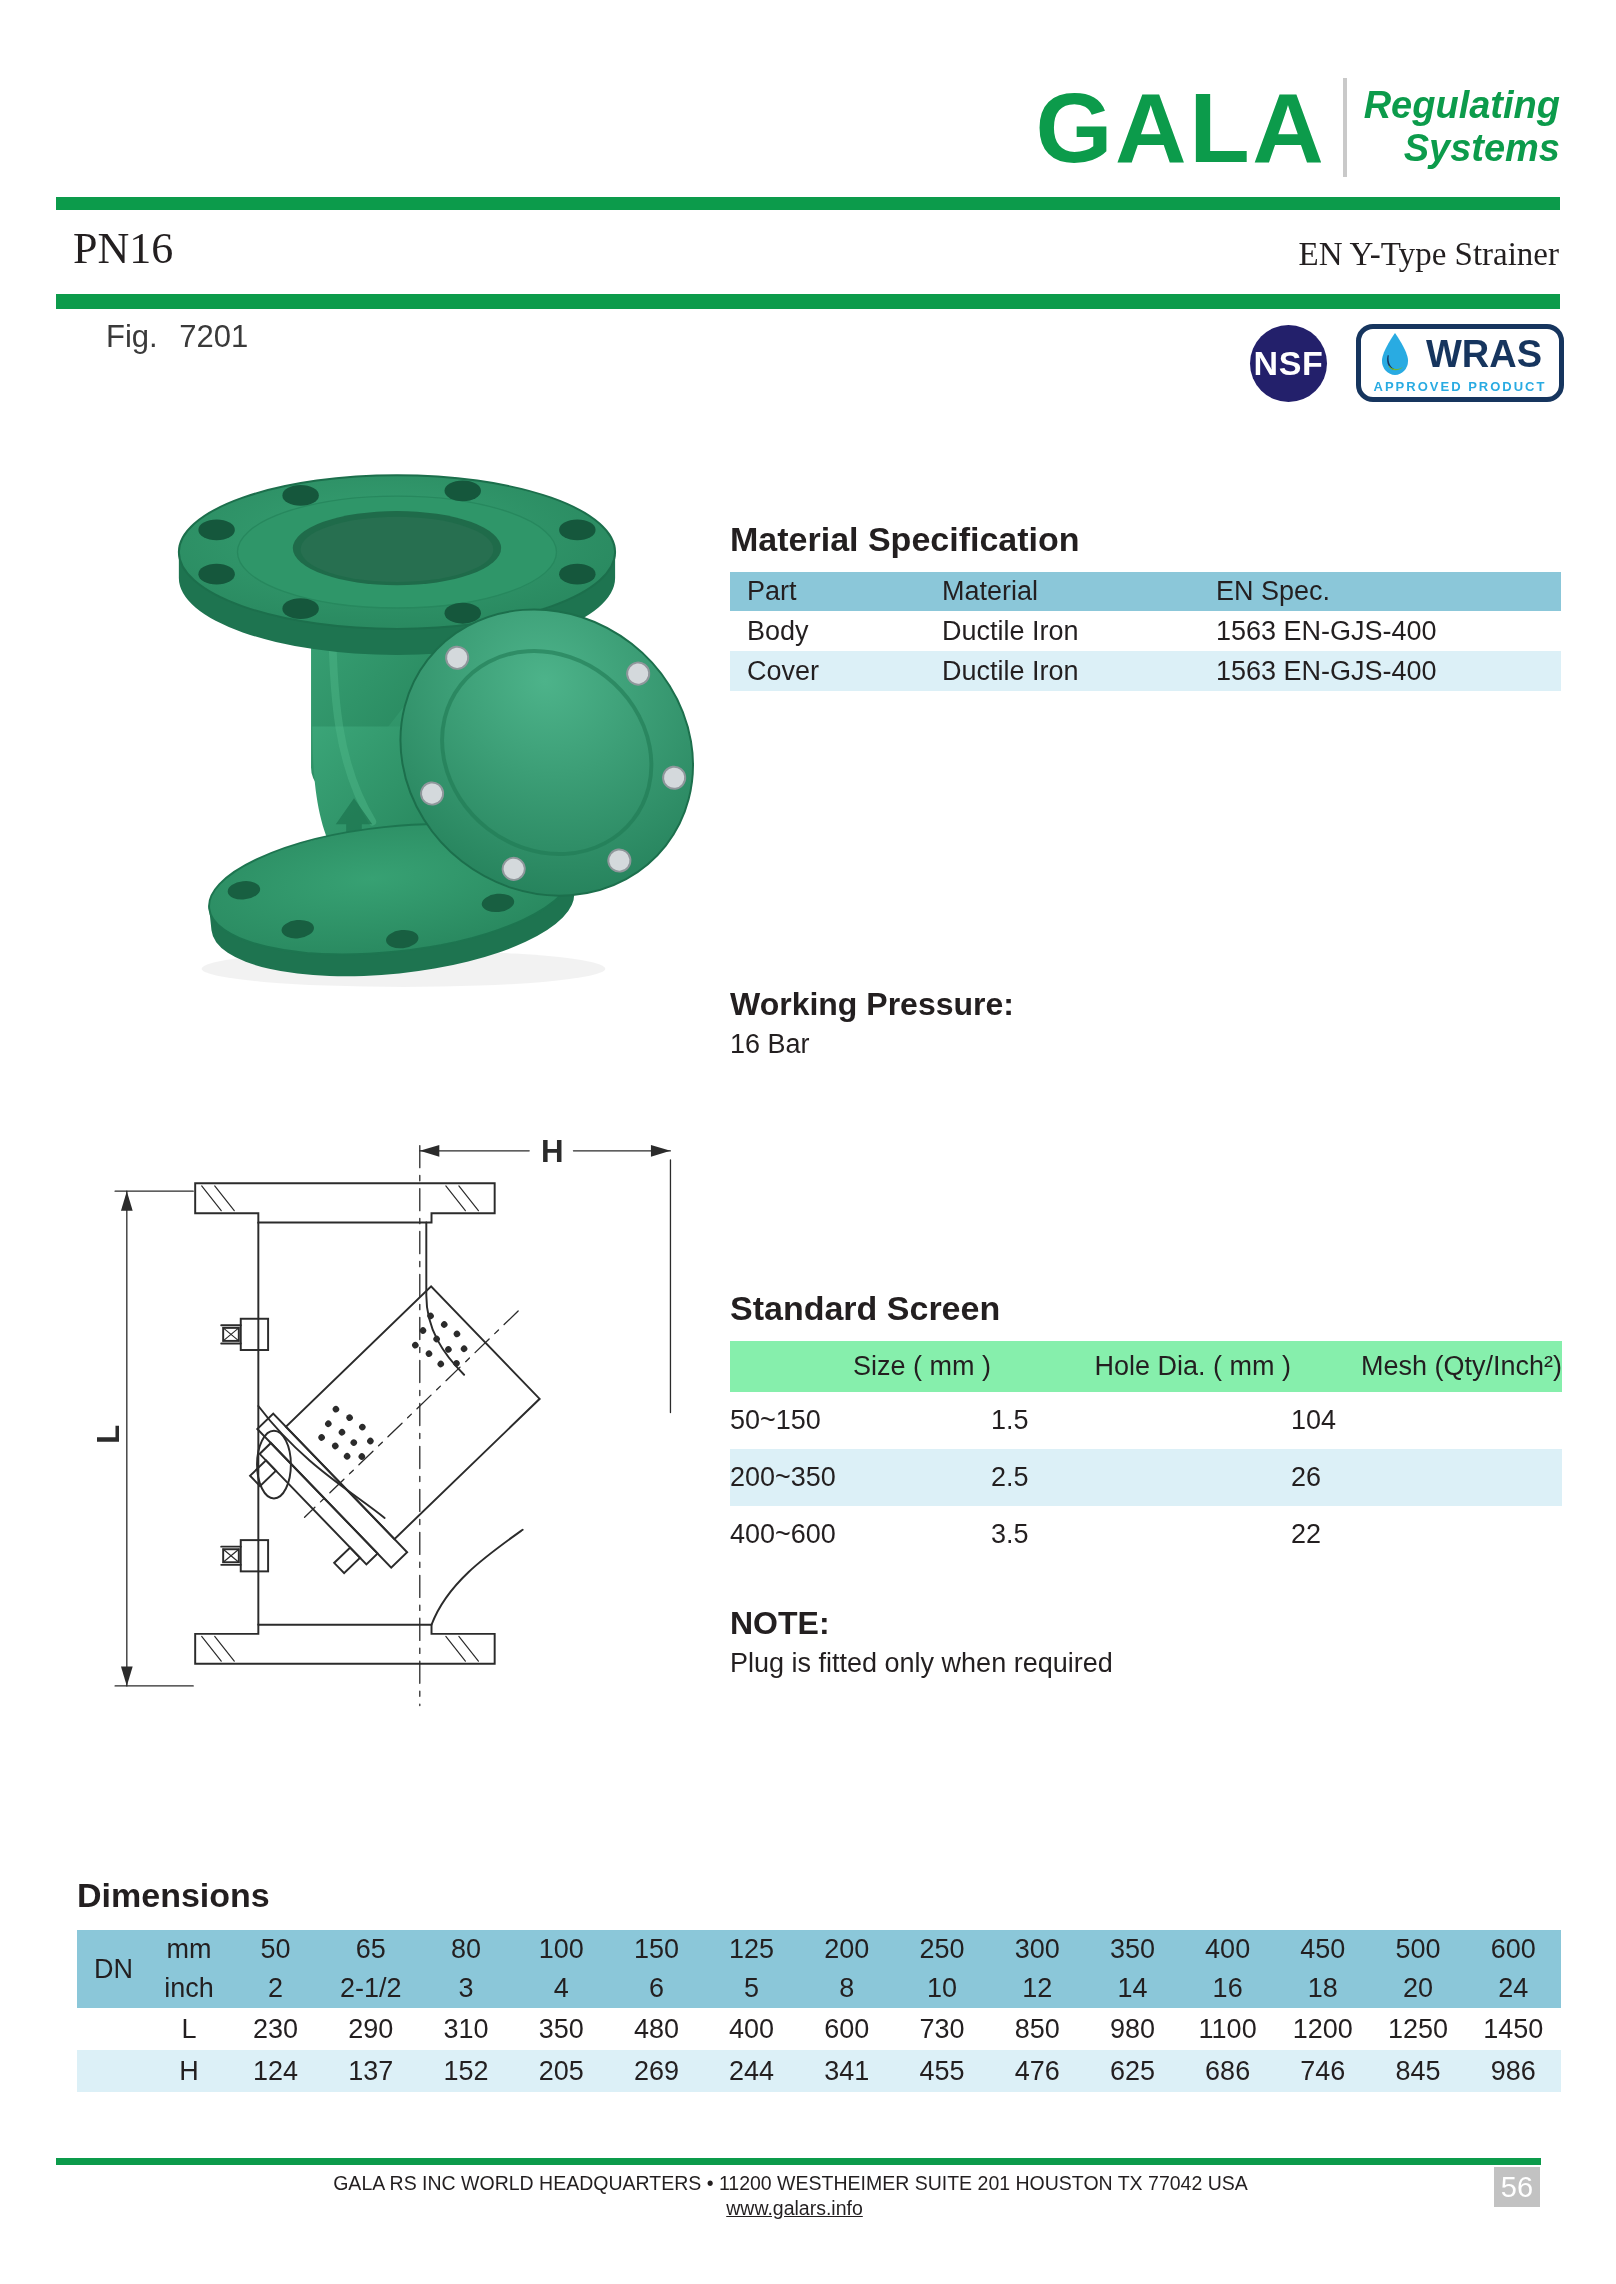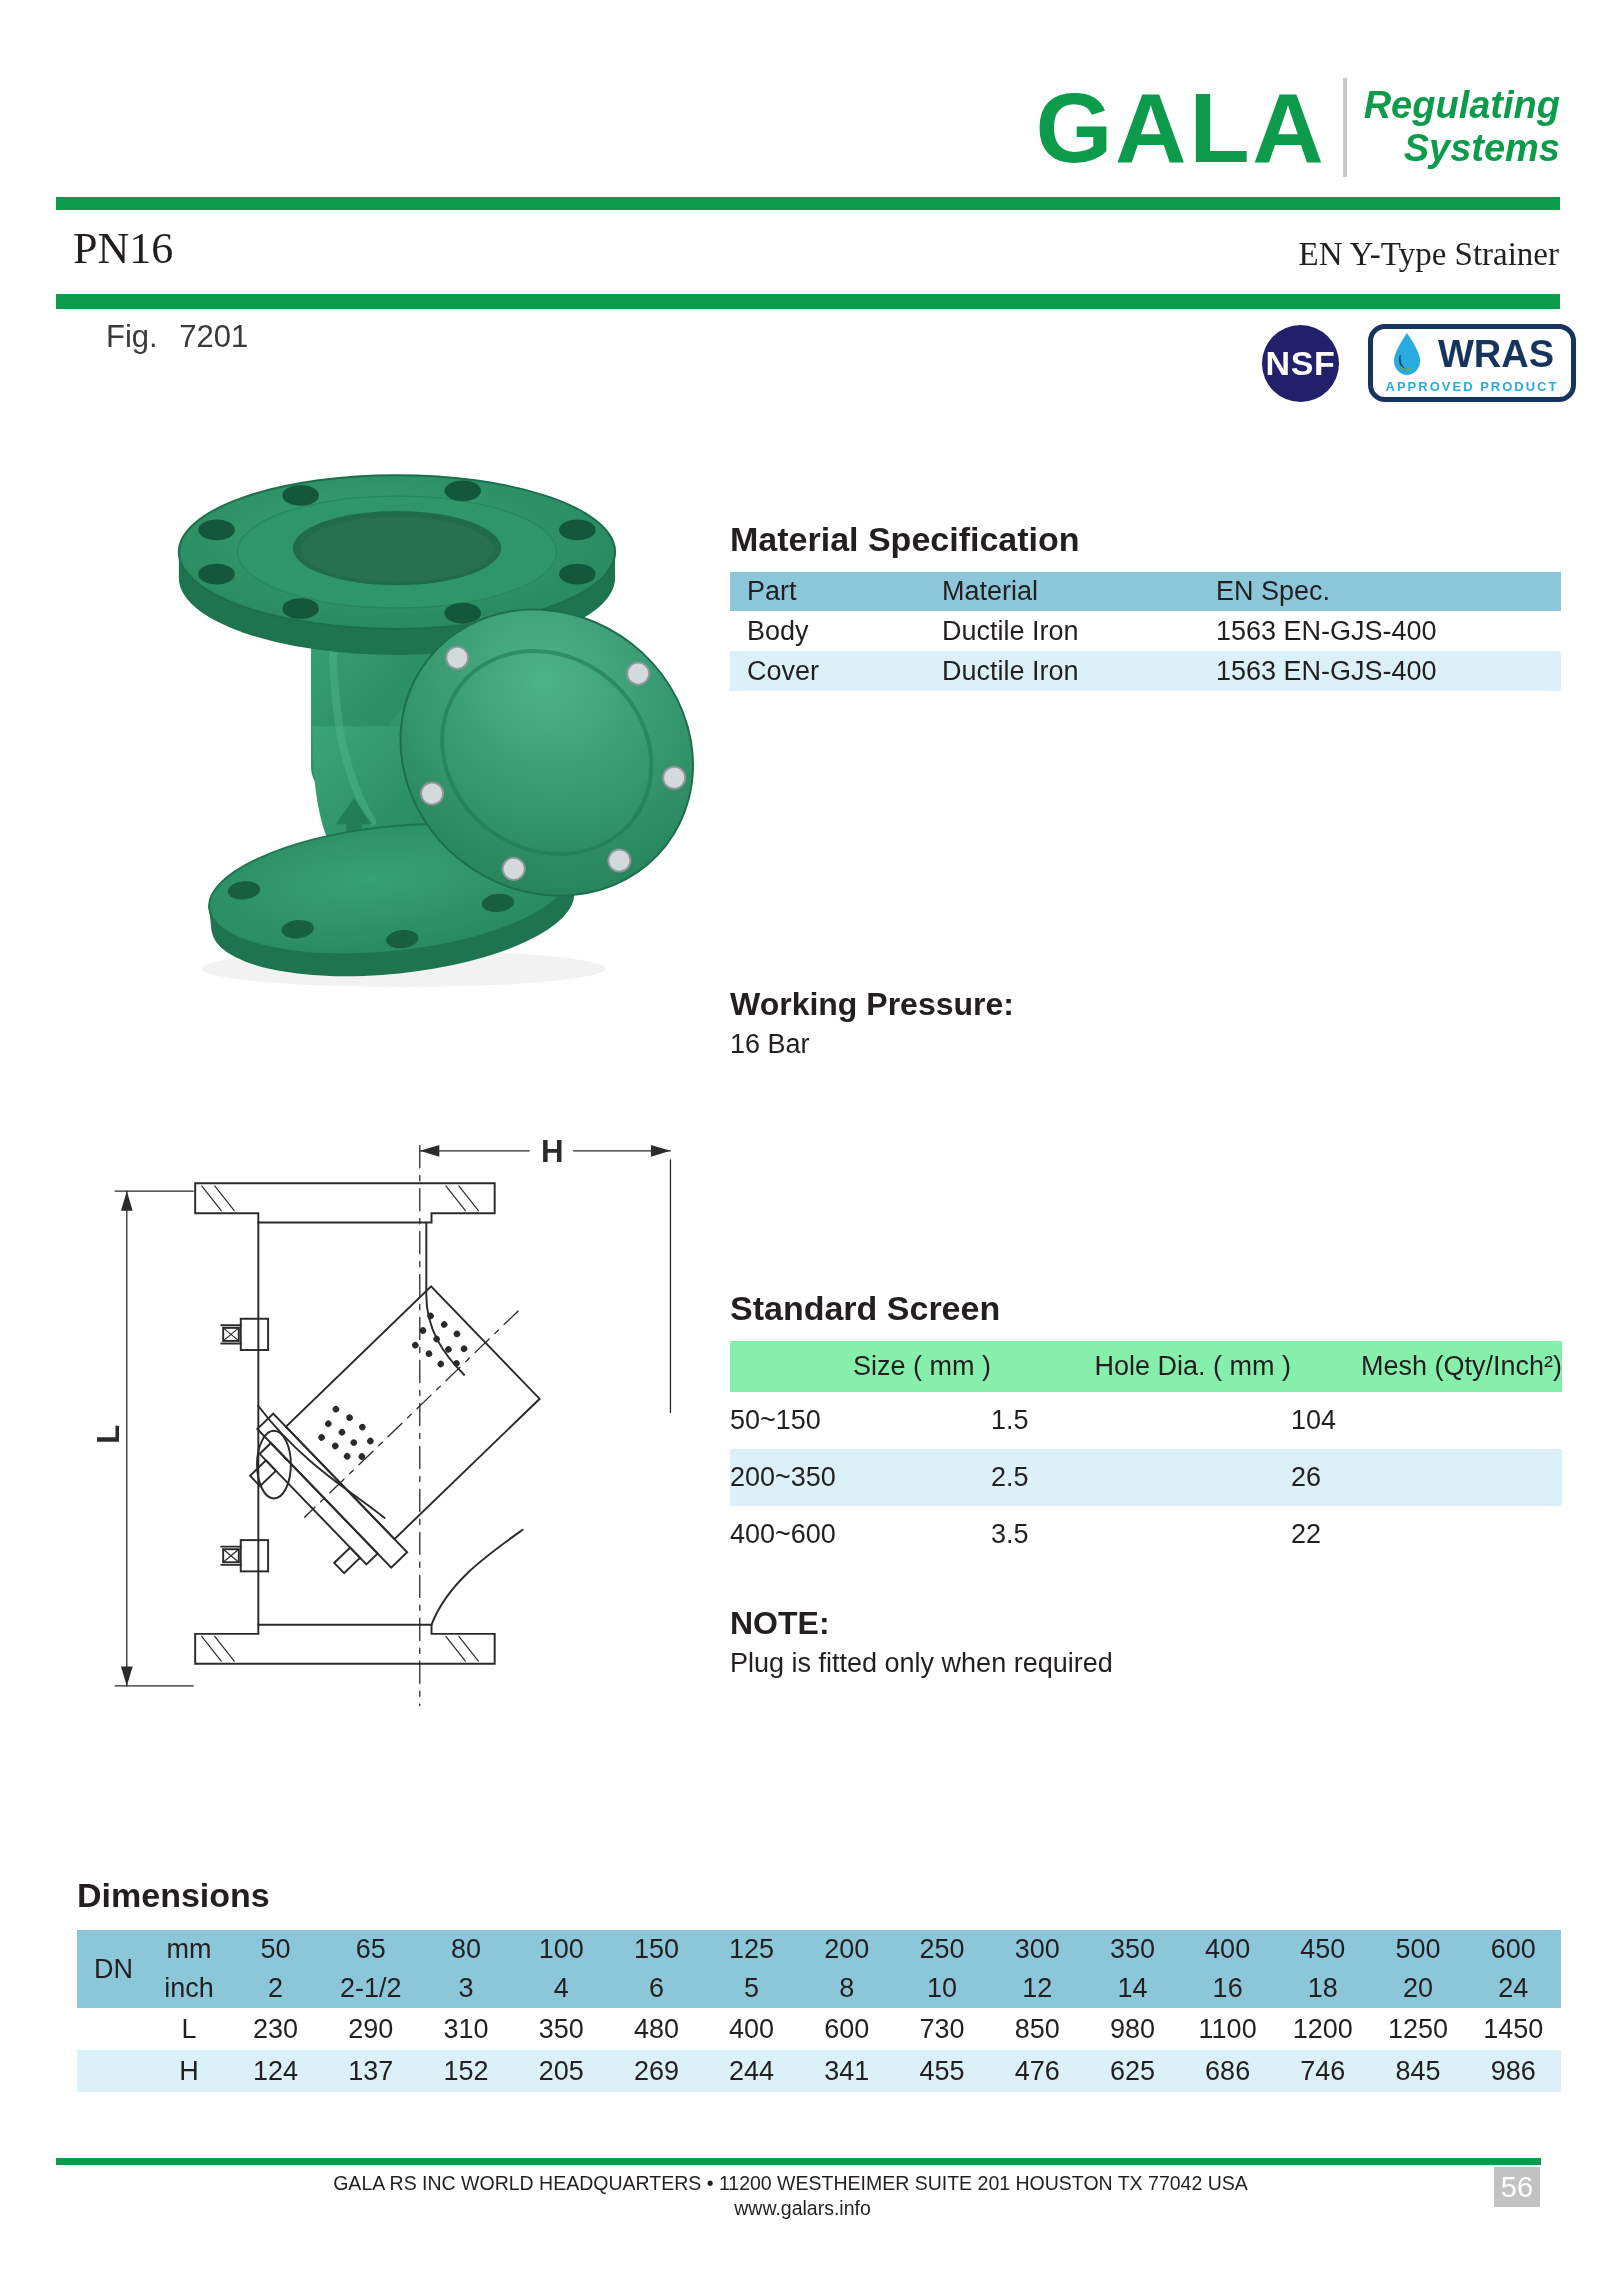--- a/index.html
+++ b/index.html
@@ -13,21 +13,21 @@
   .logo-divider { width:3.3px; height:99px; background:#c9c9c9; }
   .logo-tagline { text-align:right; font-style:italic; font-weight:700; color:#0c9b4b; font-size:38px; line-height:1.12; }
   .green-bar { position:absolute; left:56px; background:#0c9b4b; }
   .bar1 { top:197px; width:1504px; height:13px; }
   .bar2 { top:294px; width:1504px; height:15px; }
   .pn16 { position:absolute; left:73px; top:223px; font-family:"Liberation Serif", serif; font-size:44px; color:#231f20; }
   .product-title { position:absolute; right:57px; top:236px; font-family:"Liberation Serif", serif; font-size:33px; color:#231f20; }
   .fig-label { position:absolute; left:106px; top:319px; font-size:31px; color:#3a3a3a; word-spacing:13px; }
 
   
-  .badges { position:absolute; top:324px; right:40px; display:flex; align-items:center; gap:29px; }
+  .badges { position:absolute; top:324px; right:52px; display:flex; align-items:center; gap:29px; }
   .nsf { width:77px; height:77px; border-radius:50%; background:#23206b; display:flex; align-items:center; justify-content:center; }
   .nsf span { color:#fff; font-weight:700; font-size:34px; letter-spacing:0.7px; }
   .wras { width:208px; height:78px; border:5.9px solid #16355e; border-radius:17px; background:#fff;
           display:flex; flex-direction:column; align-items:center; justify-content:center; padding:2.6px 6.5px 3.9px; }
   .wras-top { display:flex; align-items:center; gap:14px; }
   .wras-word { font-size:38px; font-weight:800; color:#16355e; letter-spacing:0px; line-height:1; }
   .wras-sub { font-size:13px; font-weight:700; color:#29abe2; letter-spacing:2px; margin-top:1.3px; }
 
   
   .photo { position:absolute; left:117px; top:427px; }
@@ -59,21 +59,21 @@
   .dim-table { position:absolute; left:77px; top:1930px; width:1484px; font-size:27px; }
   .dim-table th, .dim-table td { font-weight:400; text-align:center; }
   .dim-table .hdr { background:#8bc7d9; height:39px; }
   .dim-table .rowL td { height:42px; background:#ffffff; }
   .dim-table .rowH td { height:42px; background:#dcf0f7; }
   .dim-cdn{width:73px;} .dim-clbl{width:78px;}
 
   
   .footer-bar { position:absolute; left:56px; top:2158px; width:1485px; height:7.2px; background:#0c9b4b; }
   .footer-line1 { position:absolute; left:48px; top:2172px; width:1485px; text-align:center; font-size:19.5px; letter-spacing:0px; color:#231f20; }
-  .footer-line2 { position:absolute; left:60px; top:2197px; width:1485px; text-align:center; font-size:19.5px; color:#231f20; }
+  .footer-line2 { position:absolute; left:52px; top:2197px; width:1485px; text-align:center; font-size:19.5px; color:#231f20;text-decoration:underline; }
   .page-num { position:absolute; left:1494px; top:2167px; width:46px; height:40px; background:#c2c2c2;
               color:#ffffff; font-size:29px; display:flex; align-items:center; justify-content:center; }
 </style>
 </head>
 <body>
 
 <div class="page">
 
   <div class="logo-block">
     <div class="logo-word">GALA</div>

